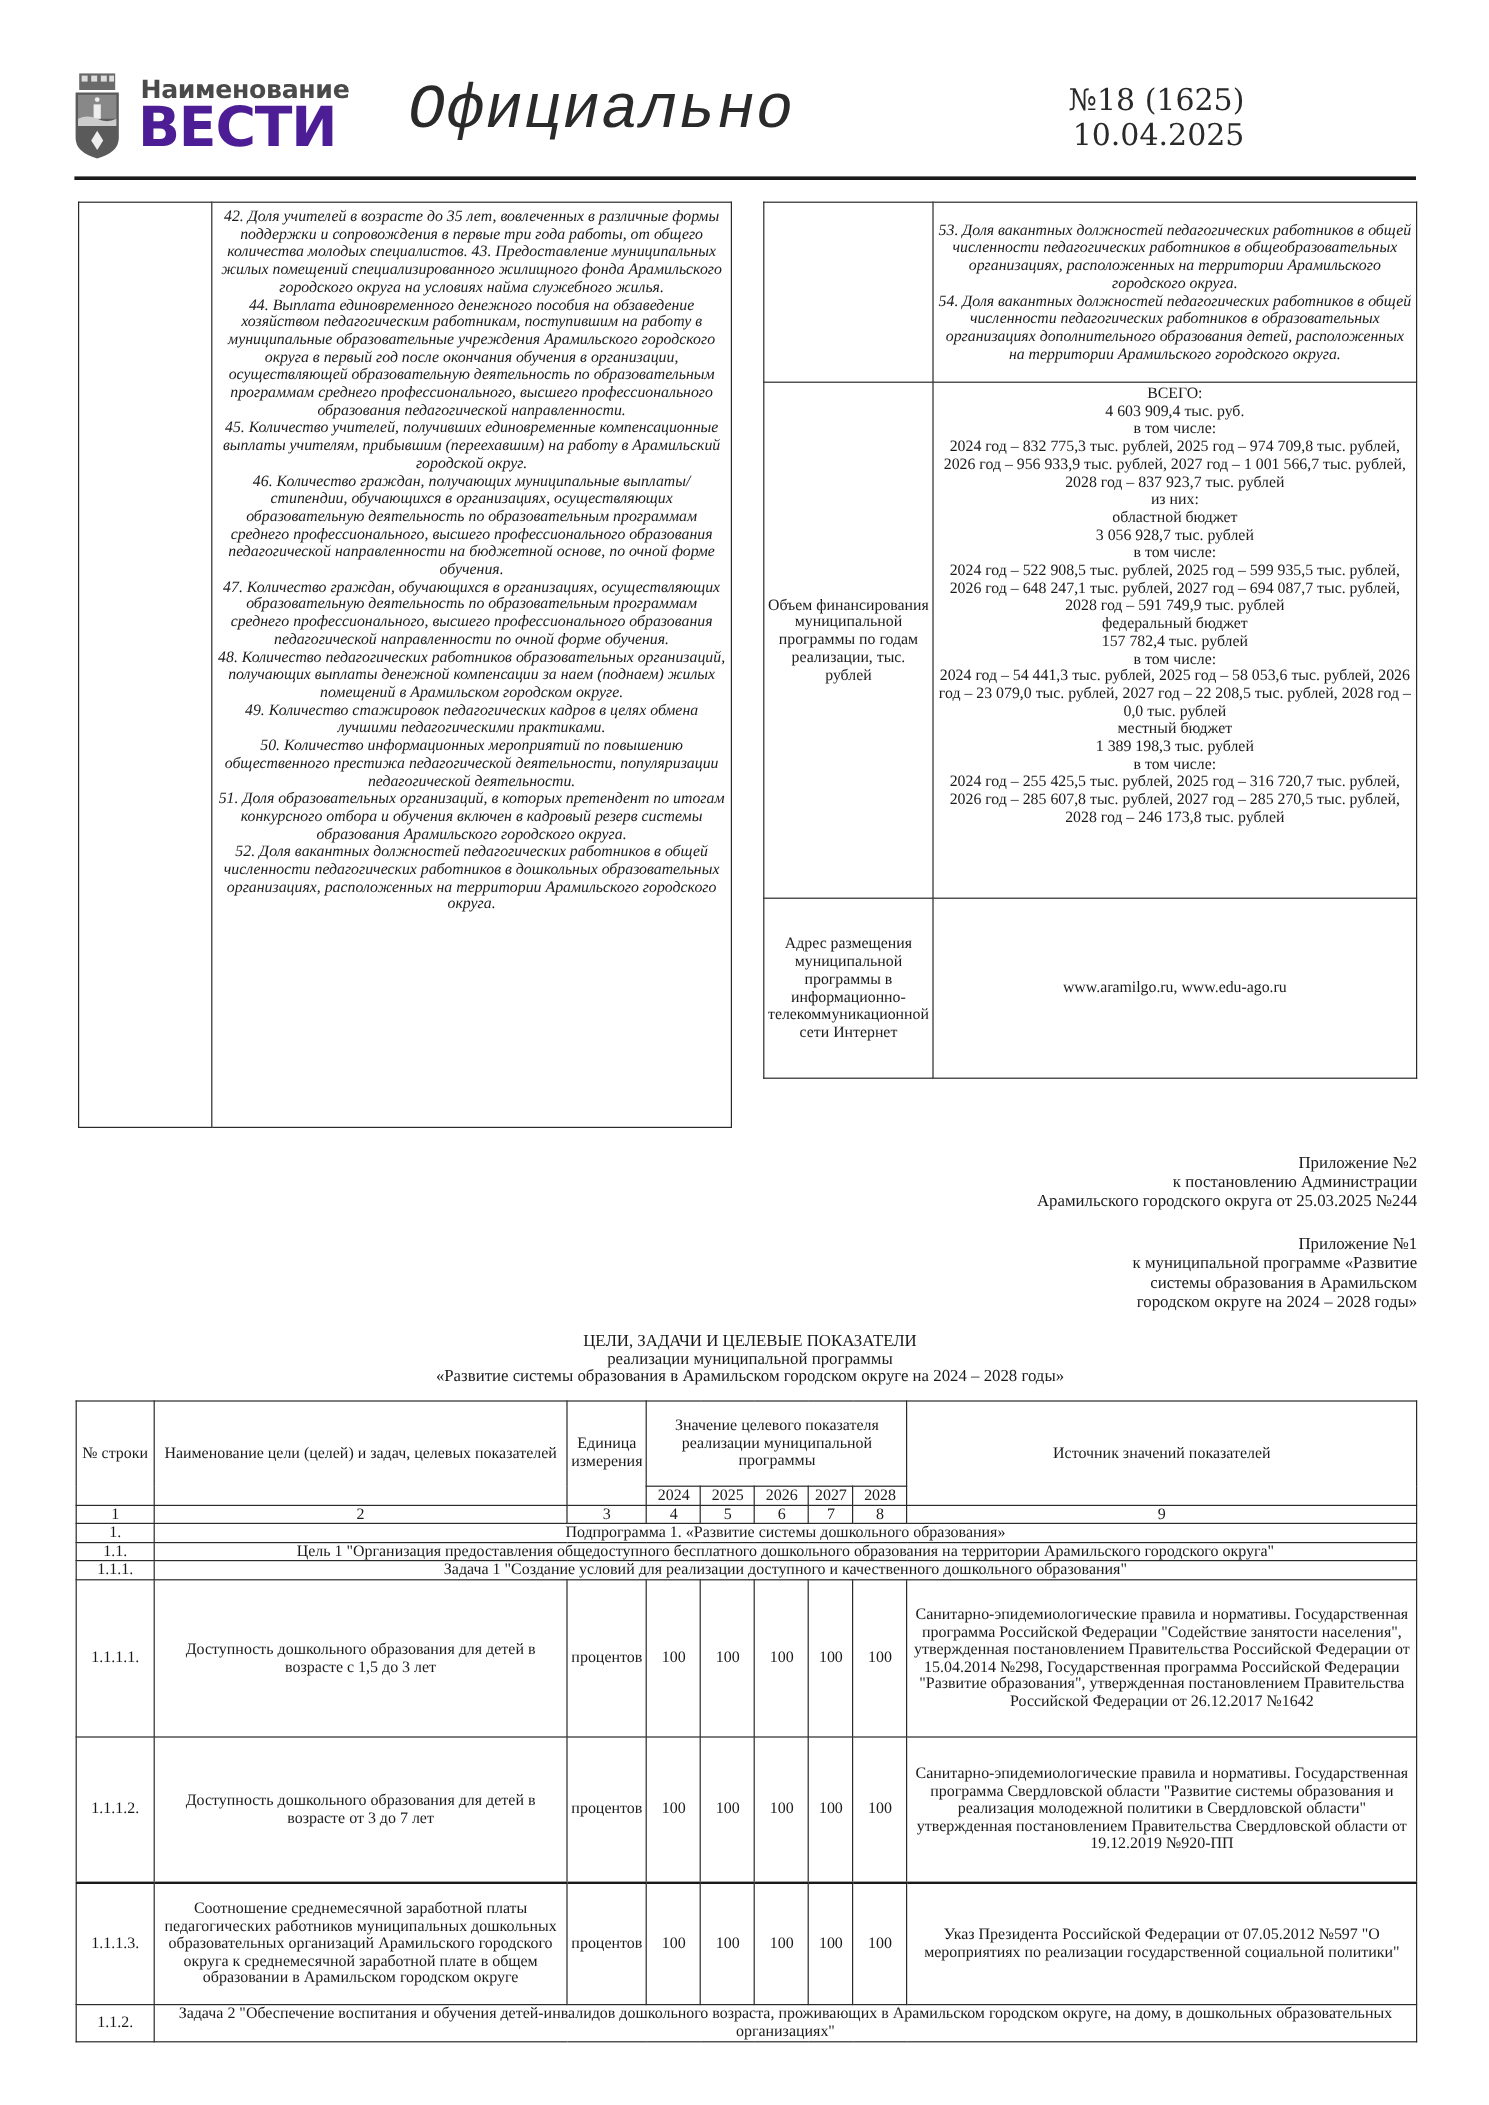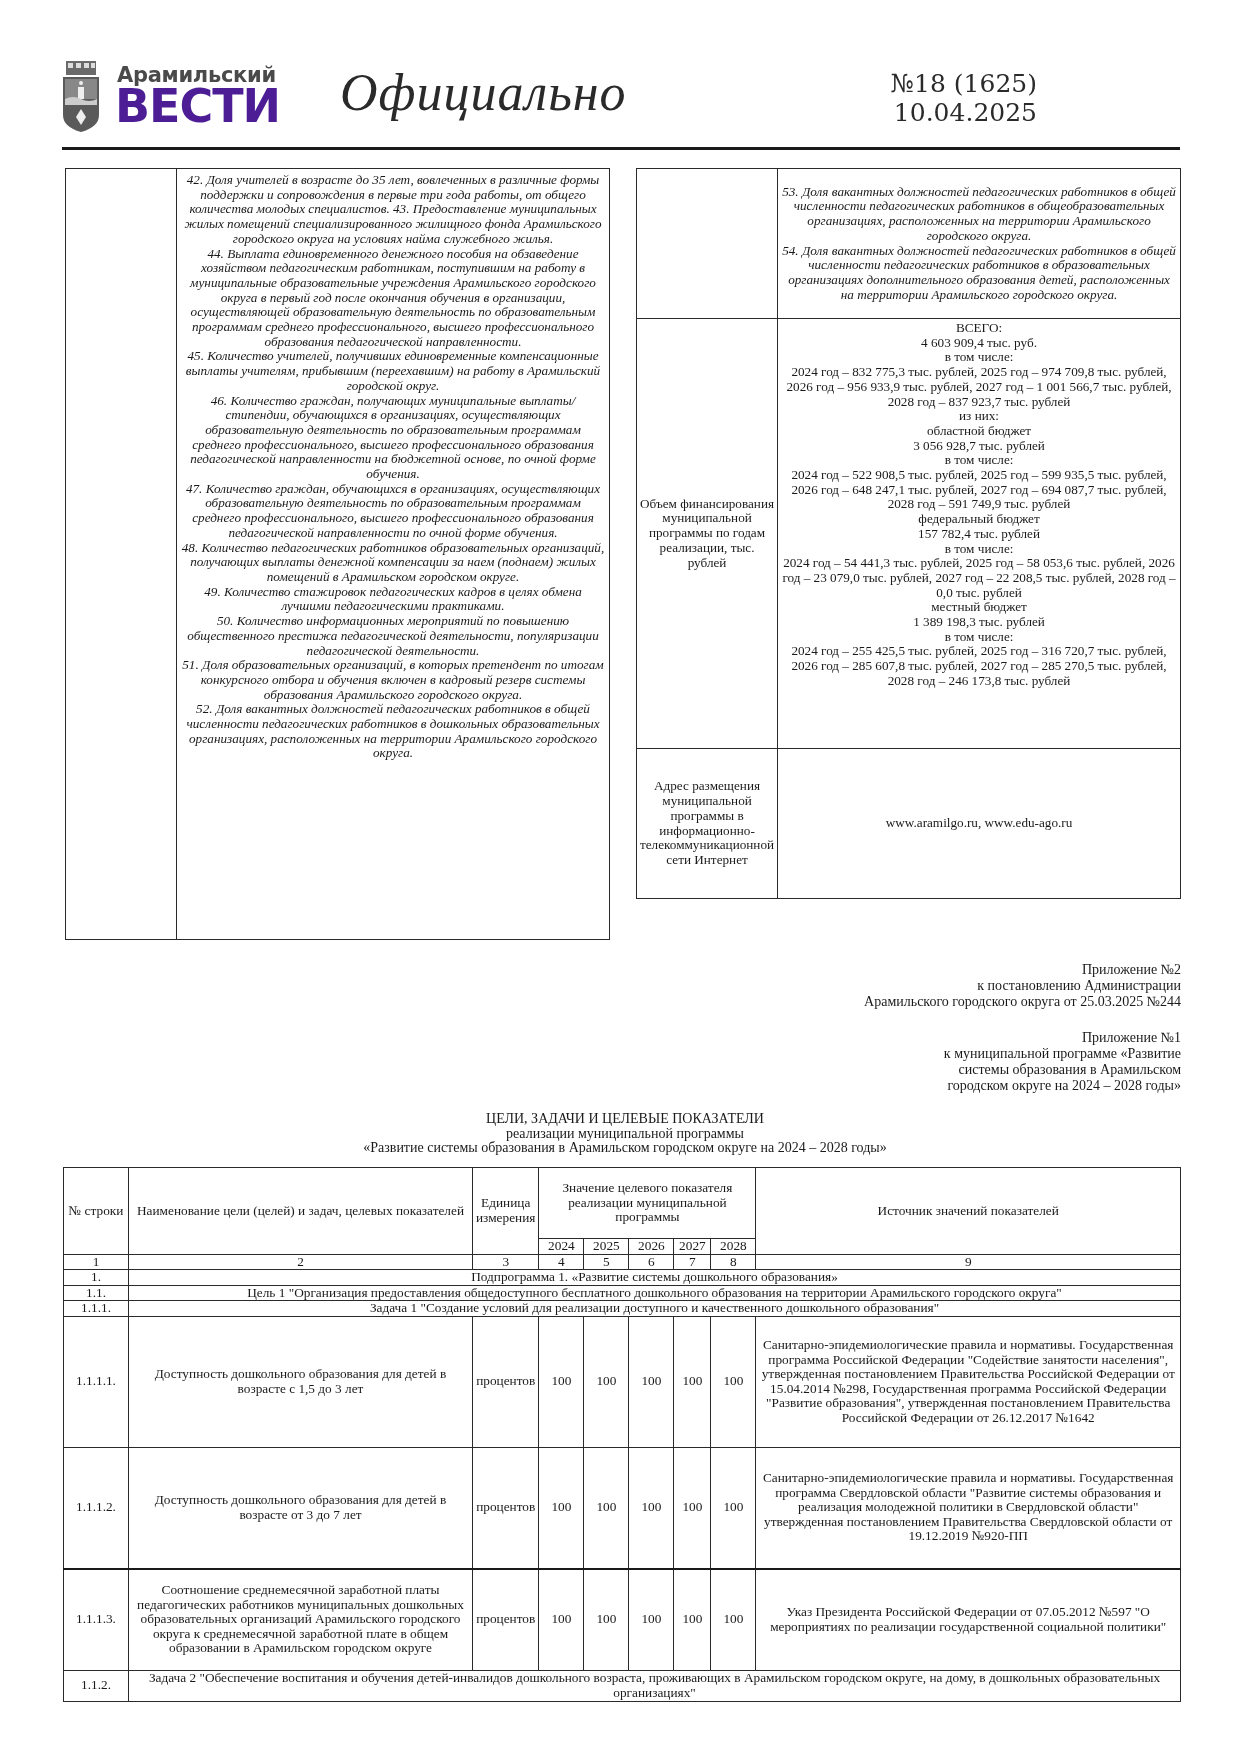--- a/index.html
+++ b/index.html
@@ -6,21 +6,21 @@
   body { width: 1241px; height: 1754px; position: relative; overflow: hidden; color: #1a1a1a;
          font-family: "Liberation Serif", "DejaVu Serif", serif; }
 
   
   .masthead { position: absolute; left: 62px; top: 55px; width: 1120px; height: 95px; }
   .logo-emblem { position: absolute; left: 0; top: 6px; width: 38px; height: 72px; }
   .logo-text-top { position: absolute; left: 55px; top: 8px; font-family: "DejaVu Sans", sans-serif;
                    font-size: 21px; font-weight: bold; color: #4a4a4a; letter-spacing: -0.3px; }
   .logo-text-bottom { position: absolute; left: 53px; top: 28px; font-family: "DejaVu Sans", sans-serif;
                       font-size: 46px; font-weight: bold; color: #4c1d95; letter-spacing: -1px; line-height: 1; }
-  .section-title { position: absolute; left: 278px; top: 8px; font-family: Liberation Serif, serif;
+  .section-title { position: absolute; left: 278px; top: 8px; font-family: Liberation Mono, monospace;
                    font-style: italic; font-size: 52px; color: #2a2a2a; letter-spacing: 1px; }
   .issue-info { position: absolute; right: 145px; top: 14px; text-align: right; font-family: "DejaVu Serif", serif;
                 font-size: 25px; line-height: 29px; color: #2a2a2a; }
   .page-number { position: absolute; right: 0; top: -8px; font-family: "DejaVu Sans", sans-serif;
                  font-size: 86px; font-weight: bold; color: #141414; letter-spacing: -7px; line-height: 1; }
   .masthead-rule { position: absolute; left: 62px; top: 147px; width: 1118px; height: 3px; background: #1a1a1a; }
 
   
   table { border-collapse: collapse; }
   td, th { border: 1px solid #2a2a2a; padding: 0 3px; vertical-align: middle; font-weight: normal; }
@@ -74,21 +74,21 @@
       <rect x="14" y="2" width="5" height="5" fill="#ddd"></rect>
     <rect x="22" y="2" width="5" height="5" fill="#ddd"></rect>
       <rect x="29" y="2" width="4" height="5" fill="#ddd"></rect>
     <path d="M1 16 H37 V54 Q37 66 19 71 Q1 66 1 54 Z" fill="#5a5a5a"></path>
     <path d="M3 18 H35 V38 H3 Z" fill="#888"></path>
     <circle cx="19" cy="22" r="2" fill="#eee"></circle>
     <rect x="16" y="26" width="6" height="12" fill="#eee"></rect>
     <path d="M3 38 Q11 34 19 38 Q27 42 35 38 V44 H3 Z" fill="#ccc"></path>
     <path d="M19 48 L24 56 L19 64 L14 56 Z" fill="#eee"></path>
   </svg>
-  <div class="logo-text-top">Арамильский</div>
+  <div class="logo-text-top">Наименование</div>
   <div class="logo-text-bottom">ВЕСТИ</div>
   <div class="section-title">Официально</div>
   <div class="issue-info">
     <div>№18 (1625)</div>
     <div>10.04.2025</div>
   </div>
 </div>
 <div class="masthead-rule"></div>
 
 <table class="left-table">

